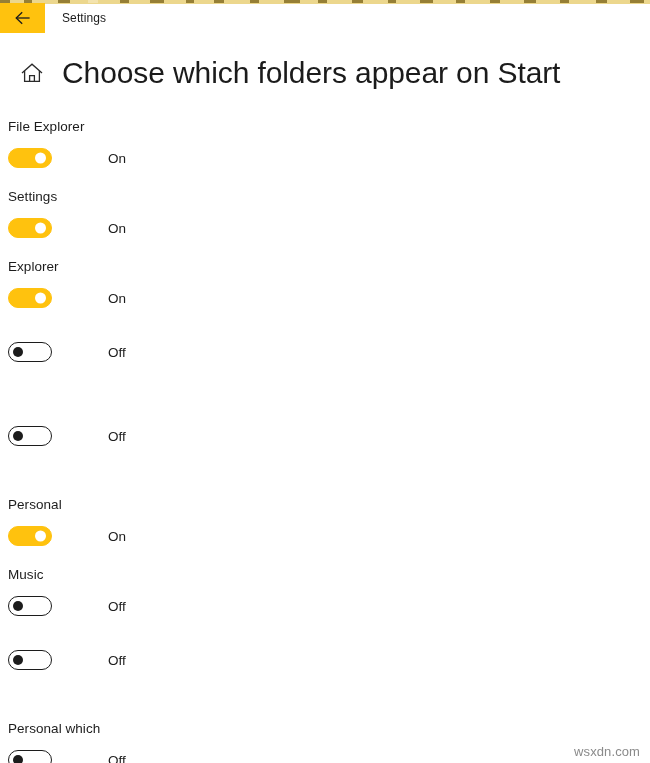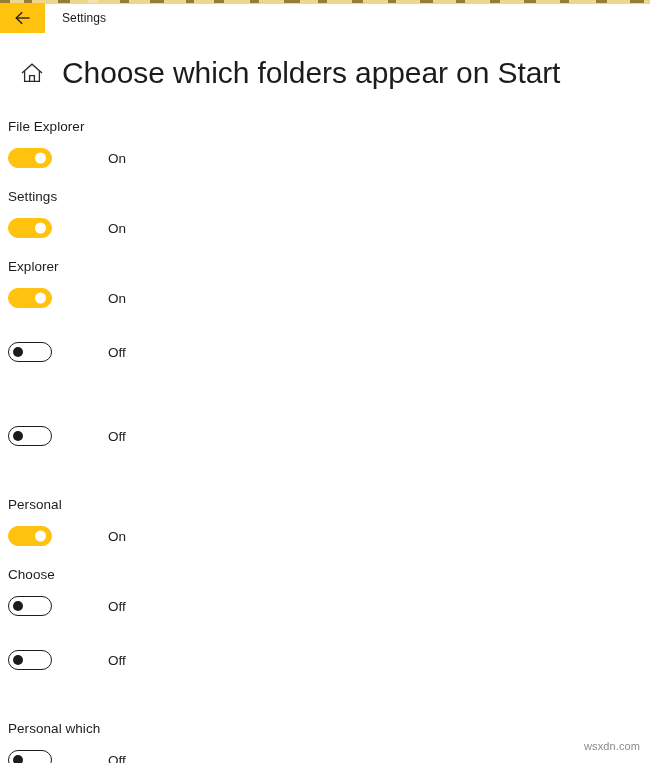--- a/index.html
+++ b/index.html
@@ -160,22 +160,22 @@
     margin-left: 20px;
     font-size: 13.5px;
     color: #1c1c1c;
     letter-spacing: .05px;
   }
 
   
   .watermark {
     position: absolute;
     right: 10px;
-    bottom: 11px;
-    font-size: 11px;
+    bottom: 4px;
+    font-size: 13px;
     color: #8a8a8a;
     letter-spacing: .1px;
   }
 </style>
 </head>
 <body>
 
 <div class="top-sliver">
   <div class="tick" style="left:0px;width:10px;"></div>
   <div class="tick" style="left:24px;width:8px;"></div>
@@ -276,21 +276,21 @@
     <div class="row-label">Personal</div>
     <div class="row-control">
       <div class="toggle on">
           <span class="knob"></span>
         </div>
       <div class="state-label">On</div>
     </div>
   </div>
 
   <div class="row">
-    <div class="row-label">Choose</div>
+    <div class="row-label">Music</div>
     <div class="row-control">
       <div class="toggle off">
           <span class="knob"></span>
         </div>
       <div class="state-label">Off</div>
     </div>
   </div>
 
   <div class="row">
     <div class="row-control">

